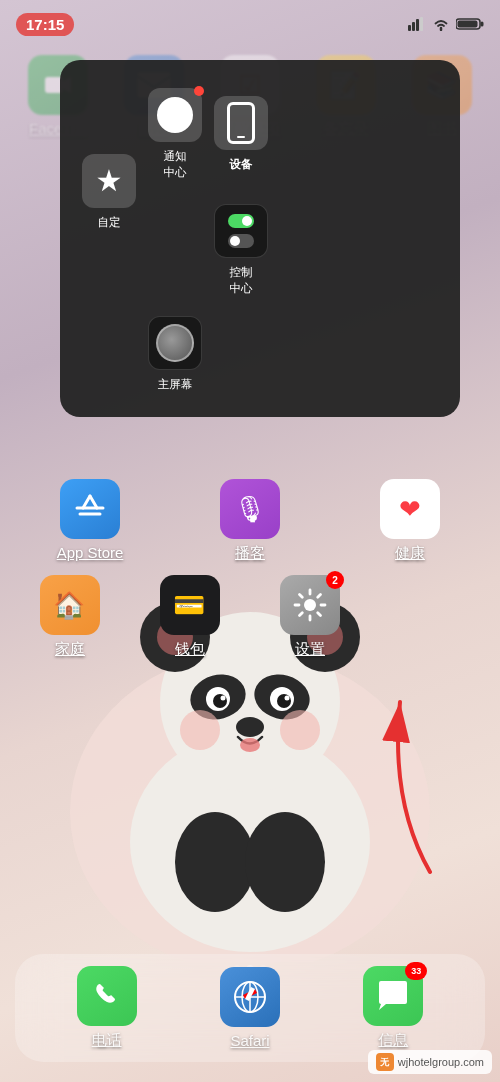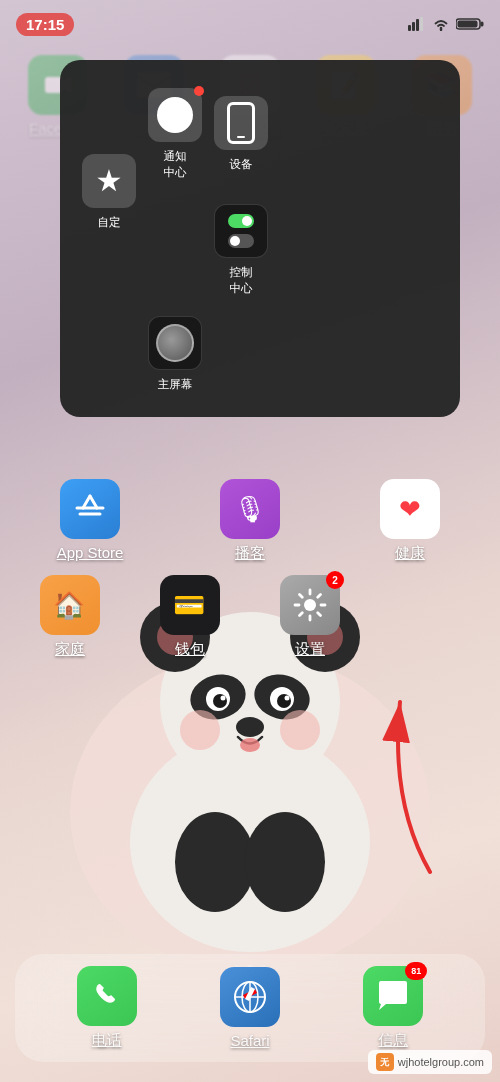--- a/index.html
+++ b/index.html
@@ -528,21 +528,21 @@
     </div>
 
     <div class="cm-cell" style="grid-row: 1; grid-column: 2;">
       <div class="cm-icon-box" style="position:relative;">
         <div class="notif-icon"></div>
         <div class="notif-dot"></div>
       </div>
       <span class="cm-text">通知<br>中心</span>
     </div>
 
-    <div class="cm-cell" style="grid-row: 1; grid-column: 3;">
+    <div class="cm-cell" style="grid-row: 1; grid-column: 3; font-weight: bold;">
       <div class="cm-icon-box">
         <div class="phone-outline"></div>
       </div>
       <span class="cm-text">设备</span>
     </div>
 
 
     <div class="cm-cell" style="grid-row: 2; grid-column: 3;">
       <div class="cm-icon-box dark">
         <div class="toggle-icon">
@@ -606,21 +606,21 @@
         <polygon points="23,10 17,22 13,20 19,8" fill="white"></polygon>
       </svg>
     </div>
     <span class="app-label">Safari</span>
   </div>
   <div class="app-item">
     <div class="app-icon app-messages" style="position:relative;">
       <svg width="34" height="32" viewBox="0 0 34 32">
         <path d="M3 3 Q3 1 5 1 L29 1 Q31 1 31 3 L31 22 Q31 24 29 24 L10 24 L3 30 L5 24 L5 24 Q3 24 3 22 Z" fill="white"></path>
       </svg>
-      <div class="badge" style="font-size:9px; width:22px; border-radius:10px;">81</div>
+      <div class="badge" style="font-size:9px; width:22px; border-radius:10px;">33</div>
     </div>
     <span class="app-label">信息</span>
   </div>
 </div>
 
 <div class="watermark">
   <div class="watermark-logo">无</div>
   <span>wjhotelgroup.com</span>
 </div>
 

